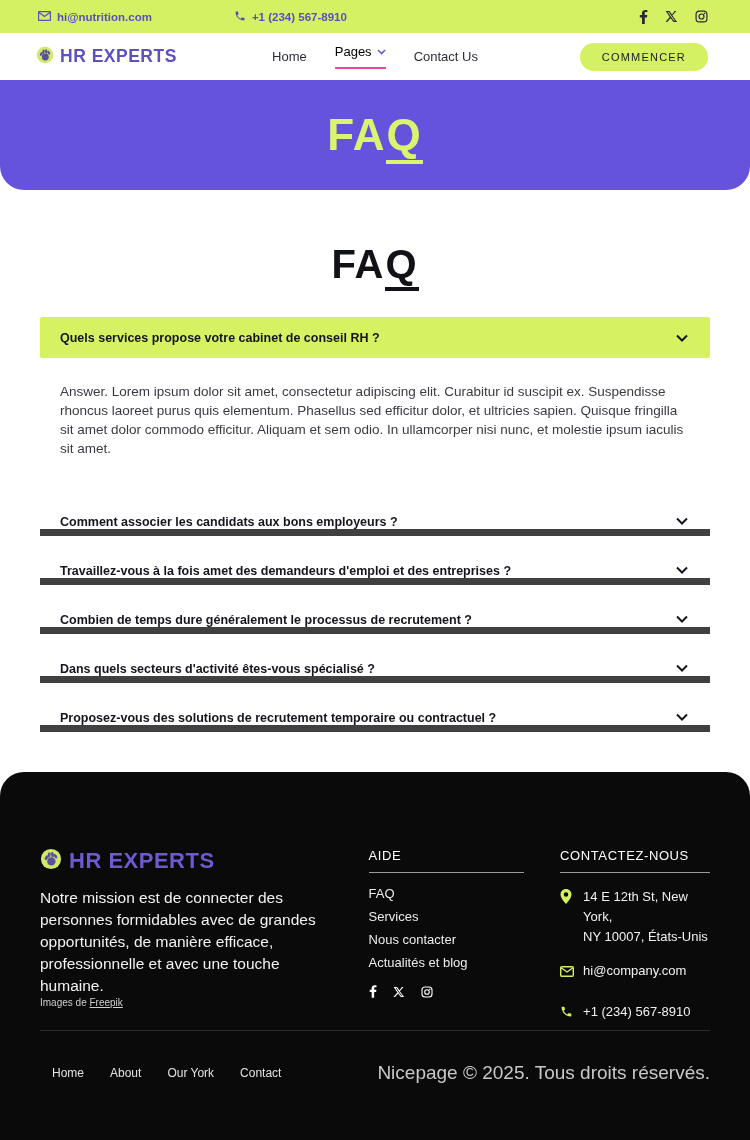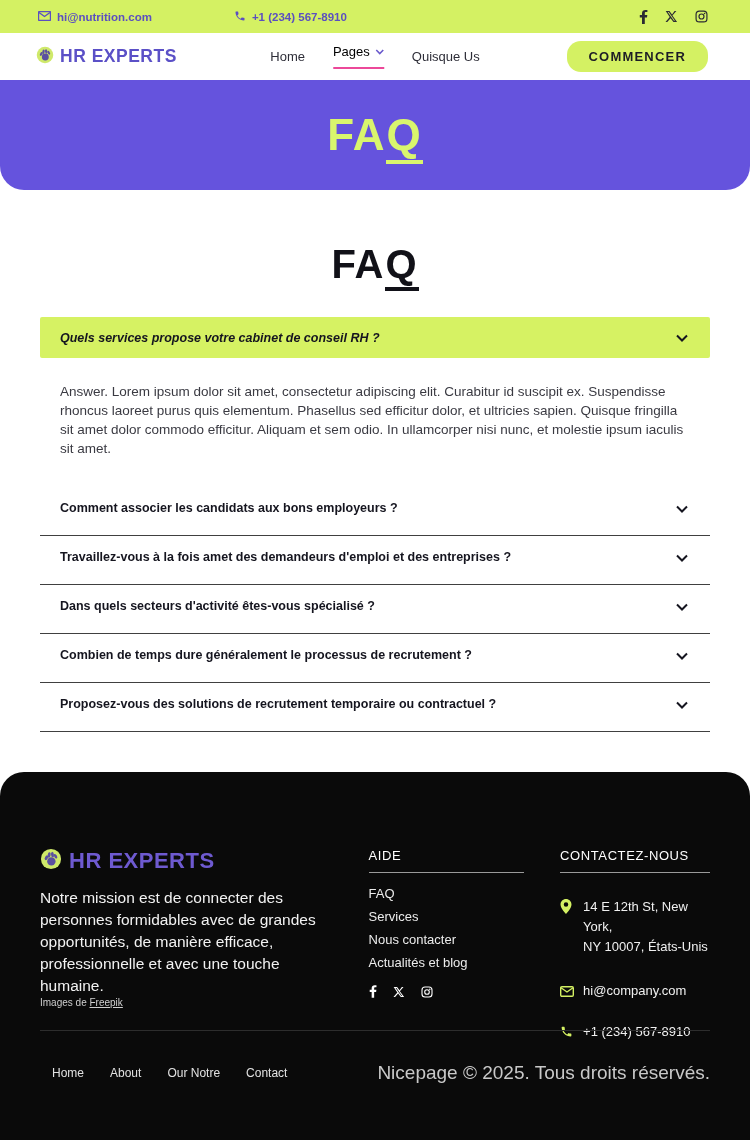--- a/index.html
+++ b/index.html
@@ -14,56 +14,56 @@
   .topbar-social { margin-left:auto; margin-right:42px; display:flex; gap:17px; align-items:center; }
   .soc { color:#2b2b33; font-size:13px; font-weight:bold; display:flex; align-items:center; cursor:pointer; }
 
   
   .navbar { height:47px; background:#fff; display:flex; align-items:center; position:relative; }
   .brand { display:flex; align-items:center; gap:6px; margin-left:36px; }
   .brand-text { color:#5b50c7; font-size:17.5px; font-weight:bold; letter-spacing:0.5px; }
   .nav-menu { position:absolute; left:50%; transform:translateX(-50%); display:flex; gap:28px; align-items:center; }
   .nav-link { font-size:13px; color:#2e2e38; cursor:pointer; }
   .nav-link.active { color:#000000; border-bottom:2px solid #ec4899; padding-bottom:8px; display:flex; align-items:center; gap:5px; }
-  .cta-btn { margin-left:auto; margin-right:42px; background:#d4f163; border:none; border-radius:14px; padding:8px 22px; font-family:"Liberation Sans", sans-serif; font-size:13px; font-weight:bold; letter-spacing:1.2px; color:#1d1d26; cursor:pointer; }
+  .cta-btn { margin-left:auto; margin-right:42px; background:#d4f163; border:none; border-radius:14px; padding:8px 22px; font-family:"Liberation Sans", sans-serif; font-size:11px; font-weight:normal; letter-spacing:1.2px; color:#1d1d26; cursor:pointer; }
 
   
   .hero { height:110px; background:#6553dd; border-radius:0 0 24px 24px; display:flex; align-items:center; justify-content:center; }
   .hero-title { color:#d9f56d; font-size:44px; font-weight:bold; letter-spacing:1px; }
   .hero-title .u { border-bottom:4px solid #d9f56d; padding:0 1px 1px 1px; }
 
   
   .main { padding-top:52px; }
   .main-title { text-align:center; color:#111118; font-size:40px; font-weight:bold; letter-spacing:1px; }
   .main-title .u { border-bottom:4px solid #111118; padding:0 1px 1px 1px; }
   .accordion { width:670px; margin:30px auto 0 auto; }
-  .faq-open { background:#d6f263; height:41px; display:flex; align-items:center; padding:0 20px; border-radius:2px; cursor:pointer;font-style:italic; }
+  .faq-open { background:#d6f263; height:41px; display:flex; align-items:center; padding:0 20px; border-radius:2px; cursor:pointer; }
   .faq-q-text { font-size:12.5px; font-weight:bold; color:#15151f; flex:1; }
   .chev { width:16px; height:16px; flex:0 0 auto; }
   .faq-answer { padding:24px 18px 0 20px; font-size:13.5px; line-height:1.42; color:#3a3a42; width:668px; }
   .faq-list { margin-top:28px; }
-  .faq-item { height:49px; border-bottom:1px solid #404040; display:flex; align-items:flex-start; padding:14px 20px 0 20px; cursor:pointer; }
+  .faq-item { height:49px; border-bottom:7px solid #404040; display:flex; align-items:flex-end; padding:14px 20px 0 20px; cursor:pointer; }
 
   
   .footer { position:absolute; left:0; top:772px; width:750px; height:368px; background:#0a0a0a; border-radius:24px 24px 0 0; color:#fff; }
   .footer-cols { display:flex; padding:76px 40px 0 40px; }
   .fcol1 { width:308px; }
   .f-brand { display:flex; align-items:center; gap:7px; }
   .f-brand-text { color:#6e5ad0; font-size:22px; font-weight:bold; letter-spacing:0.5px; }
   .mission { margin-top:13px; font-size:15.5px; line-height:1.42; color:#f2f2f2; }
   .credits { margin-top:0; font-size:10px; color:#cfcfcf; }
   .credits a { color:#cfcfcf; text-decoration:underline; cursor:pointer; }
   .fcol2 { margin-left:40px; width:166px; }
   .fcol-title { font-size:13px; letter-spacing:0.6px; color:#ffffff; padding-bottom:9px; border-bottom:1px solid #9a9a9a; }
   .f-links { margin-top:13px; display:flex; flex-direction:column; gap:8px; }
   .f-link { font-size:13px; color:#ececec; cursor:pointer; }
   .f-social { margin-top:15px; display:flex; gap:16px; align-items:center; }
   .f-social .soc { color:#ffffff; }
   .fcol3 { margin-left:36px; width:160px; }
-  .c-row { display:flex; gap:9px; margin-top:24px; font-size:13px; color:#f0f0f0; line-height:1.55; align-items:flex-start; }
+  .c-row { display:flex; gap:9px; margin-top:14px; font-size:13px; color:#f0f0f0; line-height:1.55; align-items:flex-start; }
   .c-icn { flex:0 0 14px; padding-top:2px; }
   .c-mail { } .c-phone { margin-top:18px; }
   .f-divider { position:absolute; left:40px; top:258px; width:670px; border-top:1px solid #2d2d2d; }
   .f-bottom { position:absolute; left:40px; right:40px; top:290px; display:flex; align-items:center; }
   .fb-links { display:flex; gap:26px; margin-left:12px; }
   .fb-link { font-size:12px; color:#e2e2e2; cursor:pointer; }
   .fb-copy { margin-left:auto; font-size:19px; color:#c9c9c9; }
 </style>
 </head>
 <body>
@@ -124,21 +124,21 @@
       <span class="brand-text">HR EXPERTS</span>
     </div>
     <div class="nav-menu">
       <span class="nav-link">Home</span>
       <span class="nav-link active">
         <span>Pages</span>
         <svg class="chev-sm" width="9" height="6" viewBox="0 0 9 6">
             <path d="M1 1l3.5 3.5L8 1" fill="none" stroke="#6a5acd" stroke-width="1.6"></path>
           </svg>
       </span>
-      <span class="nav-link">Quisque Us</span>
+      <span class="nav-link">Contact Us</span>
     </div>
     <button class="cta-btn">COMMENCER</button>
   </div>
 
   <div class="hero">
     <div class="hero-title"><span>FA</span><span class="u">Q</span></div>
   </div>
 
   <div class="main">
     <h1 class="main-title"><span>FA</span><span class="u">Q</span></h1>
@@ -159,27 +159,27 @@
               <path d="M3 5.5l5 5 5-5" fill="none" stroke="#15151f" stroke-width="2"></path>
             </svg>
         </div>
         <div class="faq-item">
           <span class="faq-q-text">Travaillez-vous à la fois amet des demandeurs d'emploi et des entreprises ?</span>
           <svg class="chev" viewBox="0 0 16 16">
               <path d="M3 5.5l5 5 5-5" fill="none" stroke="#15151f" stroke-width="2"></path>
             </svg>
         </div>
         <div class="faq-item">
+          <span class="faq-q-text">Combien de temps dure généralement le processus de recrutement ?</span>
+          <svg class="chev" viewBox="0 0 16 16">
+              <path d="M3 5.5l5 5 5-5" fill="none" stroke="#15151f" stroke-width="2"></path>
+            </svg>
+        </div>
+        <div class="faq-item">
           <span class="faq-q-text">Dans quels secteurs d'activité êtes-vous spécialisé ?</span>
-          <svg class="chev" viewBox="0 0 16 16">
-              <path d="M3 5.5l5 5 5-5" fill="none" stroke="#15151f" stroke-width="2"></path>
-            </svg>
-        </div>
-        <div class="faq-item">
-          <span class="faq-q-text">Combien de temps dure généralement le processus de recrutement ?</span>
           <svg class="chev" viewBox="0 0 16 16">
               <path d="M3 5.5l5 5 5-5" fill="none" stroke="#15151f" stroke-width="2"></path>
             </svg>
         </div>
         <div class="faq-item">
           <span class="faq-q-text">Proposez-vous des solutions de recrutement temporaire ou contractuel ?</span>
           <svg class="chev" viewBox="0 0 16 16">
               <path d="M3 5.5l5 5 5-5" fill="none" stroke="#15151f" stroke-width="2"></path>
             </svg>
         </div>
@@ -269,20 +269,20 @@
         </div>
       </div>
     </div>
 
     <div class="f-divider"></div>
 
     <div class="f-bottom">
       <div class="fb-links">
         <span class="fb-link">Home</span>
         <span class="fb-link">About</span>
-        <span class="fb-link">Our Notre</span>
+        <span class="fb-link">Our York</span>
         <span class="fb-link">Contact</span>
       </div>
       <span class="fb-copy">Nicepage © 2025. Tous droits réservés.</span>
     </div>
   </div>
 
 </div>
 
 </body></html>

